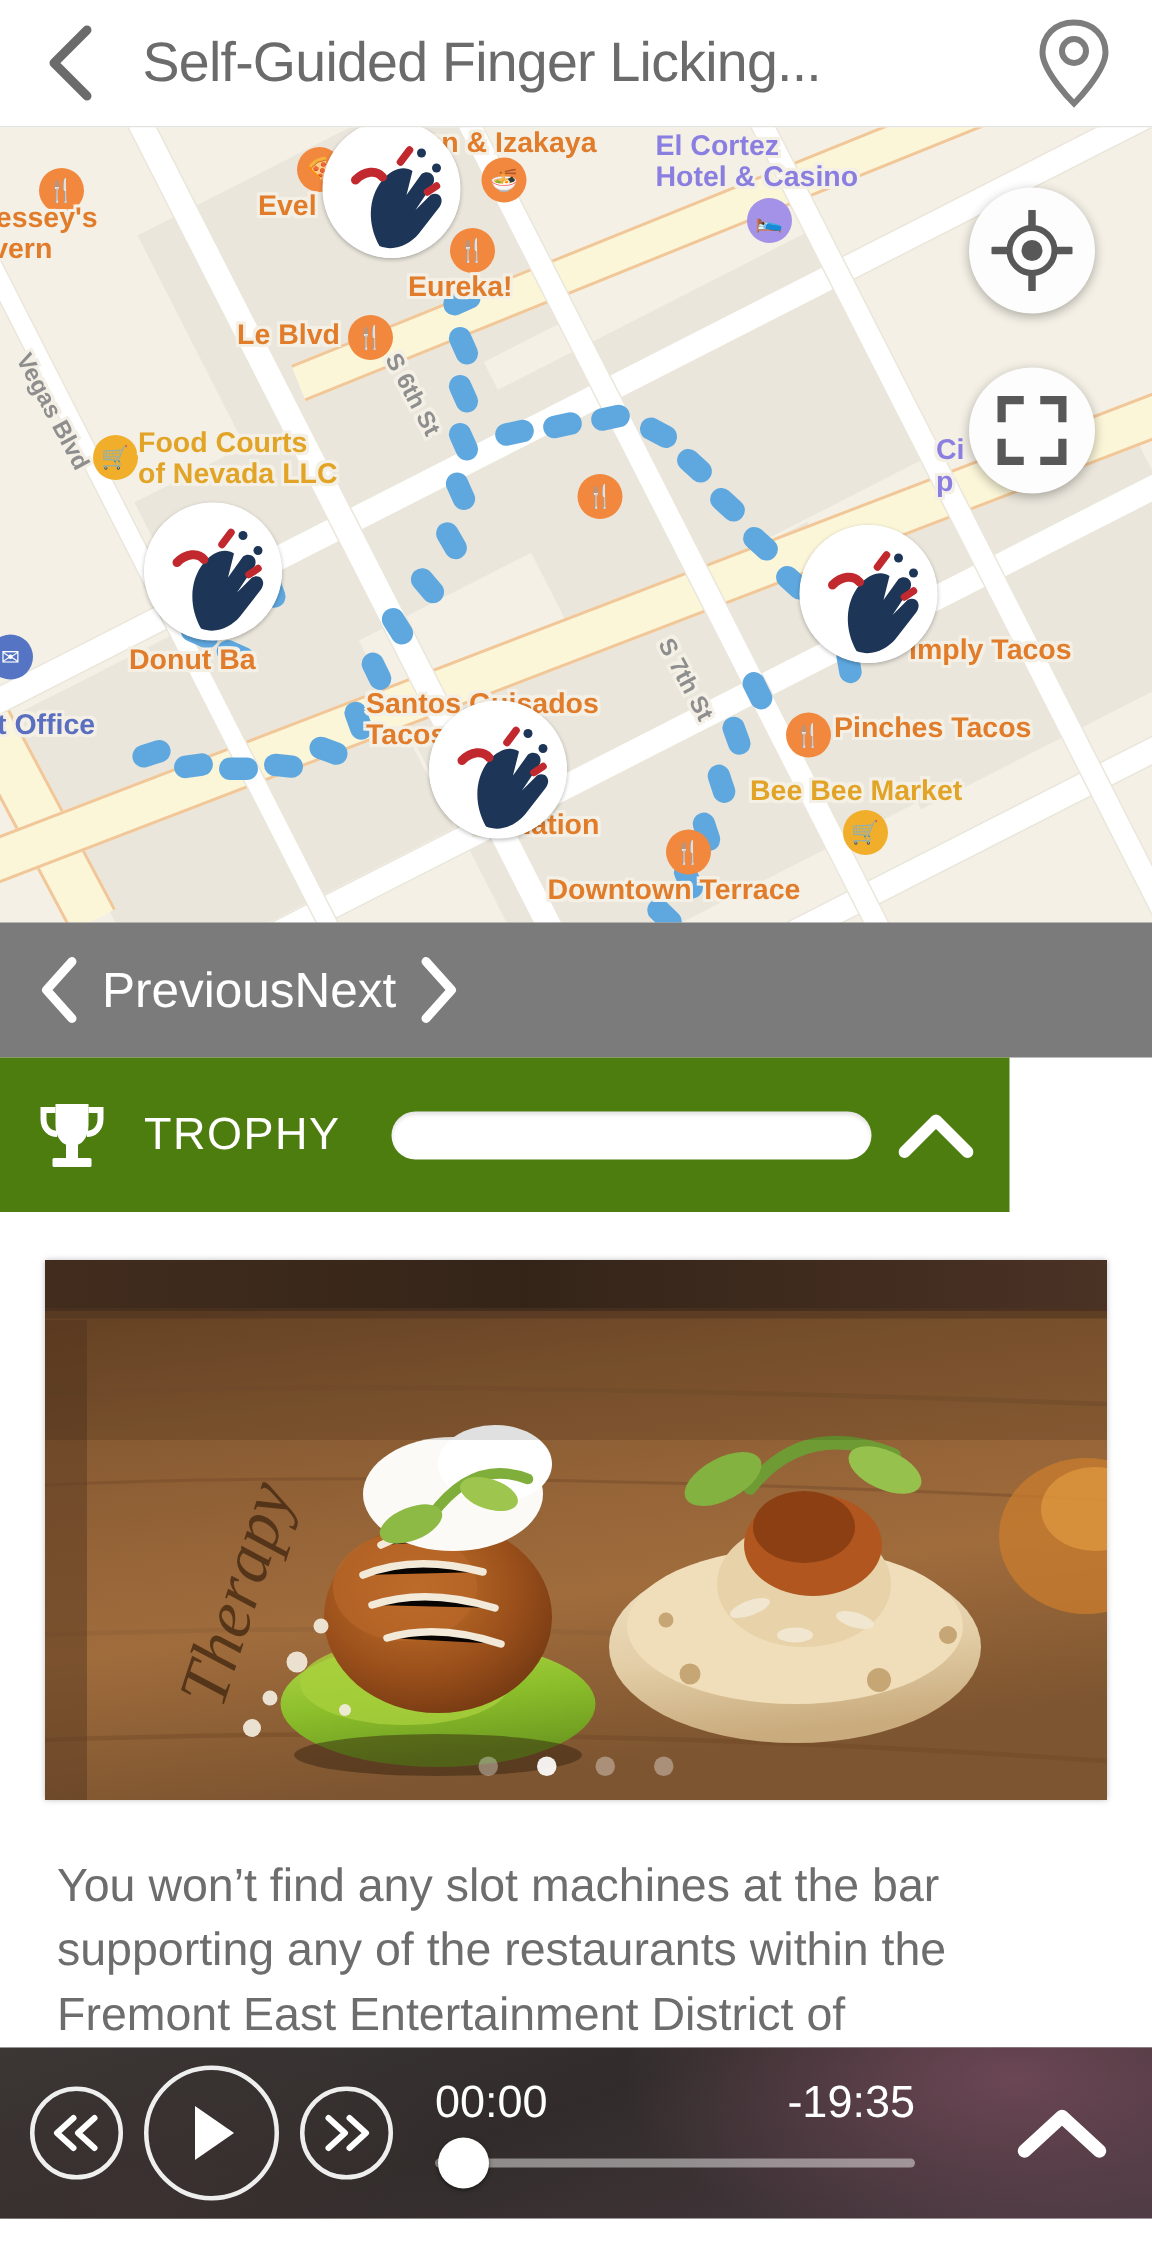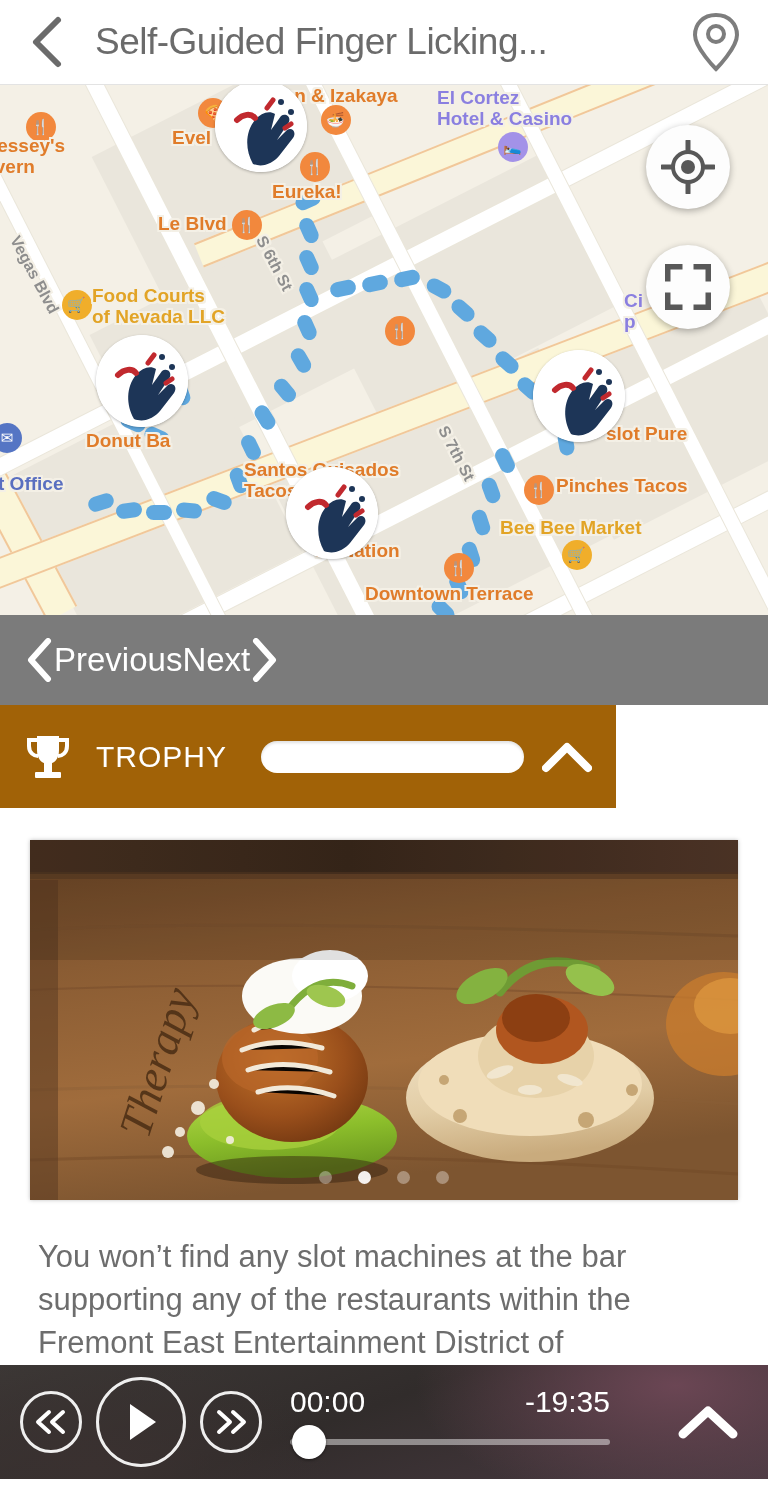--- a/index.html
+++ b/index.html
@@ -82,30 +82,30 @@
     position:absolute; width:84px; height:84px; border-radius:50%;
     background:#fdfdfd; box-shadow:0 2px 7px rgba(0,0,0,.3);
     display:flex; align-items:center; justify-content:center;
   }
 
   
   .navbar {
     position:absolute; top:615px; left:0; width:768px; height:90px;
     background:#7b7b7b; display:flex; align-items:center; color:#fff;
   }
-  .nav-prev, .nav-next { display:flex; align-items:center; gap:0; }
+  .nav-prev, .nav-next { display:flex; align-items:center; gap:14px; }
   .nav-prev { margin-left:26px; }
   .nav-next { margin-right:26px; }
   .nav-lbl { font-size:33px; font-weight:400; }
   .nav-count { flex:1; text-align:center; font-size:33px; }
 
   
   .trophybar {
-    position:absolute; top:705px; left:0; width:616px; height:103px;
-    background:#a16207; display:flex; align-items:center; color:#fff;
+    position:absolute; top:705px; left:0; width:673px; height:103px;
+    background:#4d7c0f; display:flex; align-items:center; color:#fff;
   }
   .trophy-icon { margin-left:22px; width:52px; display:flex; justify-content:center; }
   .trophy-label { font-size:30px; letter-spacing:1px; margin-left:22px; }
   .trophy-track {
     flex:1; height:32px; margin:0 18px 0 34px; background:#ffffff;
     border-radius:16px; box-shadow:inset 0 2px 3px rgba(0,0,0,.12);
   }
   .trophy-chev { margin-right:24px; display:flex; align-items:center; }
 
   
@@ -263,21 +263,21 @@
 
     <span class="maplabel purple" style="left:624px; top:205px;">Ci<br>p</span>
 
     <span class="maplabel" style="left:86px; top:345px;">Donut Ba</span>
 
     <span class="poi blue" style="left:-8px; top:338px;">✉</span>
     <span class="maplabel blue" style="left:-2px; top:388px;">t Office</span>
 
     <span class="maplabel" style="left:244px; top:374px;">Santos Guisados<br>Tacos &amp; Beer</span>
 
-    <span class="maplabel" style="left:606px; top:338px;">slot Pure</span>
+    <span class="maplabel" style="left:606px; top:338px;">imply Tacos</span>
 
     <span class="poi" style="left:524px; top:390px;">🍴</span>
     <span class="maplabel" style="left:556px; top:390px;">Pinches Tacos</span>
 
     <span class="maplabel gold" style="left:500px; top:432px;">Bee Bee Market</span>
     <span class="poi gold" style="left:562px; top:455px;">🛒</span>
 
     <span class="maplabel" style="left:312px; top:455px;">V&nbsp;&nbsp;&nbsp;Nation</span>
 
     <span class="poi" style="left:444px; top:468px;">🍴</span>

